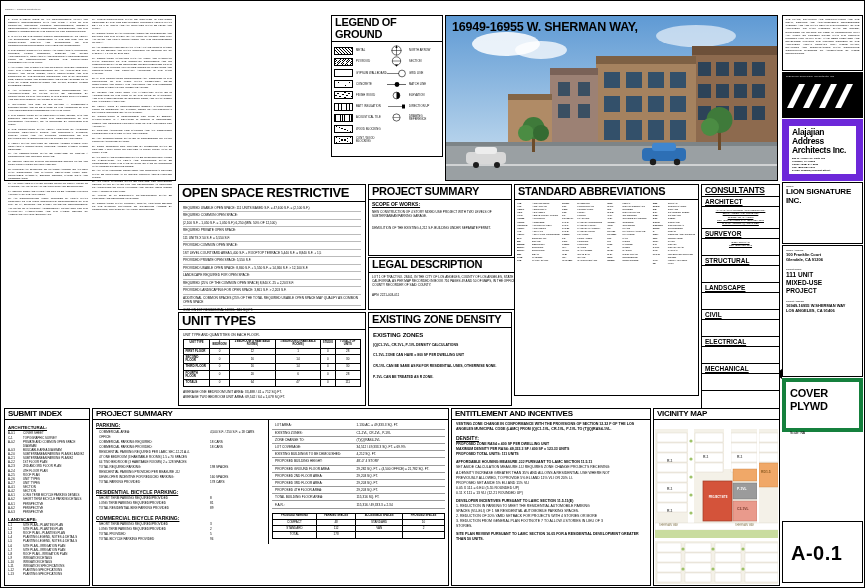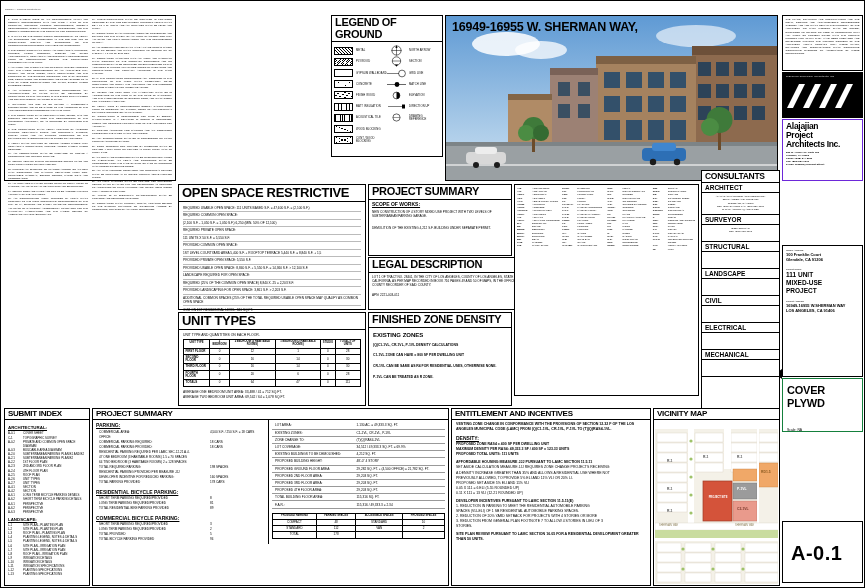--- a/index.html
+++ b/index.html
@@ -63,32 +63,32 @@
                           linear-gradient(to bottom right, transparent 48%,#000 48%,#000 52%,transparent 52%); }
 
   
   #photo { left:444px; top:14px; width:333px; height:166px; border:1px solid #000; overflow:hidden; background:#9fc4e0; }
   #project-title { position:absolute; left:6px; top:4px; z-index:6; font-size:12.5px; font-weight:bold; line-height:1.15; color:#000; letter-spacing:-0.2px; }
   #project-subtitle { position:absolute; left:6px; bottom:6px; z-index:6; font-size:9.5px; font-weight:bold; line-height:1.2; color:#fff; letter-spacing:-0.1px; text-shadow:0 0 2px #000; }
 
   
   #firm-note { left:781px; top:14px; width:81px; height:56px; border:1px solid #000; }
   #logo-block { left:781px; top:71px; width:81px; height:46px; background:#000; border:1px solid #000; overflow:hidden; }
-  #firm-name { left:781px; top:118px; width:81px; height:62px; border:1px solid #6d28d9; }
+  #firm-name { left:781px; top:118px; width:81px; height:62px; border:7px solid #6d28d9; }
   #stamp-box { left:781px; top:181px; width:81px; height:62px; border:1px solid #000; }
   #owner-box { left:781px; top:244px; width:81px; height:132px; border:1px solid #000; }
-  #sheet-title-box { left:781px; top:377px; width:81px; height:54px; border:1px solid #15803d; }
+  #sheet-title-box { left:781px; top:377px; width:81px; height:54px; border:4px solid #15803d; }
   #sheet-no-box { left:781px; top:520px; width:81px; height:62px; border:1px solid #000; }
 
   
   #open-space { left:177px; top:183px; width:188px; height:126px; }
   #proj-summary { left:367px; top:183px; width:144px; height:72px; }
   #legal-desc { left:367px; top:256px; width:164px; height:53px; }
   #abbrev { left:513px; top:183px; width:185px; height:212px; }
-  #consultants { left:700px; top:169px; width:79px; height:272px; }
+  #consultants { left:700px; top:183px; width:79px; height:272px;text-decoration:underline; }
   #unit-types { left:177px; top:311px; width:188px; height:94px; }
   #zone-density { left:367px; top:311px; width:144px; height:94px; }
 
   
   #sheet-index { left:3px; top:407px; width:86px; height:178px; }
   #proj-summary2 { left:91px; top:407px; width:357px; height:178px; }
   #entitlement { left:450px; top:407px; width:200px; height:178px; }
   #vicinity { left:652px; top:407px; width:127px; height:178px; }
 
   
@@ -385,30 +385,37 @@
         <polygon points="20,28 32,4 38,4 26,28"></polygon>
         <polygon points="36,28 48,4 54,4 42,28"></polygon>
         <polygon points="52,28 64,4 70,4 58,28"></polygon>
       </g>
     </svg>
   </div>
 
   <div class="box" id="firm-name">
     <div style="font-size:8.5px;font-weight:bold;line-height:1.05;padding:2px 3px 0 3px;letter-spacing:-0.3px;">
       <div>Alajajian</div>
-      <div>Project</div>
+      <div>Address</div>
       <div>Architects Inc.</div>
     </div>
     <div class="micro" style="padding:2px 3px;white-space:pre-line;font-weight:bold;">520 W. Arden Ave.      Suite 120
 Glendale, CA 91203
 Phone: (818) 244-5150
 Fax:      (818) 551-1613
 E-mail: aramag@archinet.att.net</div>
   </div>
 
+  <div class="box" id="stamp-box">
+    <div class="micro" style="padding:2px 3px 0 3px;">Owner:</div>
+    <div style="font-size:8px;font-weight:bold;line-height:1.1;padding:0 3px;letter-spacing:-0.2px;">
+      <div>LION SIGNATURE</div>
+      <div>INC.</div>
+    </div>
+  </div>
 
   <div class="box" id="owner-box">
     <div class="micro" style="padding:3px 3px 0 3px;">Owner Address:</div>
     <div style="font-size:4px;font-weight:bold;line-height:1.3;padding:0 3px;white-space:pre-line;">100 Franklin Court
 Glendale, CA 91206</div>
     <div class="micro" style="padding:5px 3px 0 3px;">Project Name:</div>
     <div style="font-size:6.5px;font-weight:bold;line-height:1.25;padding:0 3px;white-space:pre-line;">111 UNIT
 MIXED-USE
 PROJECT</div>
     <div class="micro" style="padding:5px 3px 0 3px;">Project Address:</div>
@@ -462,20 +469,21 @@
     <div class="tiny" style="margin-top:4px;">DEMOLITION OF THE EXISTING 4,212 S.F. BUILDING UNDER SEPARATE PERMIT.</div>
   </div>
 
   <div class="box" id="legal-desc">
     <div class="hd hd-l">LEGAL DESCRIPTION</div>
     <div class="tiny">LOT 1 OF TRACT NO. 28401, IN THE CITY OF LOS ANGELES, COUNTY OF LOS ANGELES, STATE OF CALIFORNIA, AS PER MAP RECORDED IN BOOK 716 PAGES 49 AND 50 OF MAPS, IN THE OFFICE OF THE COUNTY RECORDER OF SAID COUNTY.</div>
     <div class="tiny" style="margin-top:2px;">APN: 2221-003-011</div>
   </div>
 
   <div class="box" id="abbrev">
+    <div class="hd hd-l">STANDARD ABBREVIATIONS</div>
     <div class="abbr-wrap" id="abbrev-body">
         <div class="abbr-col">
           <div class="abbr-row">
             <div class="a">A.B.</div>
             <div class="d">ANCHOR BOLT</div>
           </div>
           <div class="abbr-row">
             <div class="a">A.D.</div>
             <div class="d">AREA DRAIN</div>
           </div>
@@ -883,21 +891,21 @@
           </tbody>
       </table>
     </div>
     <div id="ut-notes" style="padding:3px 4px;">
         <div style="font-size: 3.3px; line-height: 1.5;">AVERAGE ONE BEDROOM UNIT AREA:   33,488 / 41 = 712 SQ.FT.</div>
         <div style="font-size: 3.3px; line-height: 1.5;">AVERAGE TWO BEDROOM UNIT AREA:   69,542 / 64 = 1,078 SQ.FT.</div>
       </div>
   </div>
 
   <div class="box" id="zone-density">
-    <div class="hd hd-l">FINISHED ZONE DENSITY</div>
+    <div class="hd hd-l">EXISTING ZONE DENSITY</div>
     <div style="font-size:6px;font-weight:bold;padding:4px 4px 2px 4px;">EXISTING ZONES</div>
     <div id="zd-lines" style="padding:0 4px;">
         <div style="font-size: 3.4px; line-height: 1.4; padding: 3px 0px; font-weight: bold;">(Q)C1-1VL, CR-1VL, P-1VL DENSITY CALCULATIONS</div>
         <div style="font-size: 3.4px; line-height: 1.4; padding: 3px 0px; font-weight: bold;">C1-1VL ZONE CAN HAVE  =  800 SF PER DWELLING UNIT</div>
         <div style="font-size: 3.4px; line-height: 1.4; padding: 3px 0px; font-weight: bold;">CR-1VL CAN BE SAME AS R4 FOR RESIDENTIAL USES, OTHERWISE NONE.</div>
         <div style="font-size: 3.4px; line-height: 1.4; padding: 3px 0px; font-weight: bold;">P-1VL CAN BE TREATED AS R ZONE.</div>
       </div>
   </div>
 
   <div class="box" id="sheet-index">

